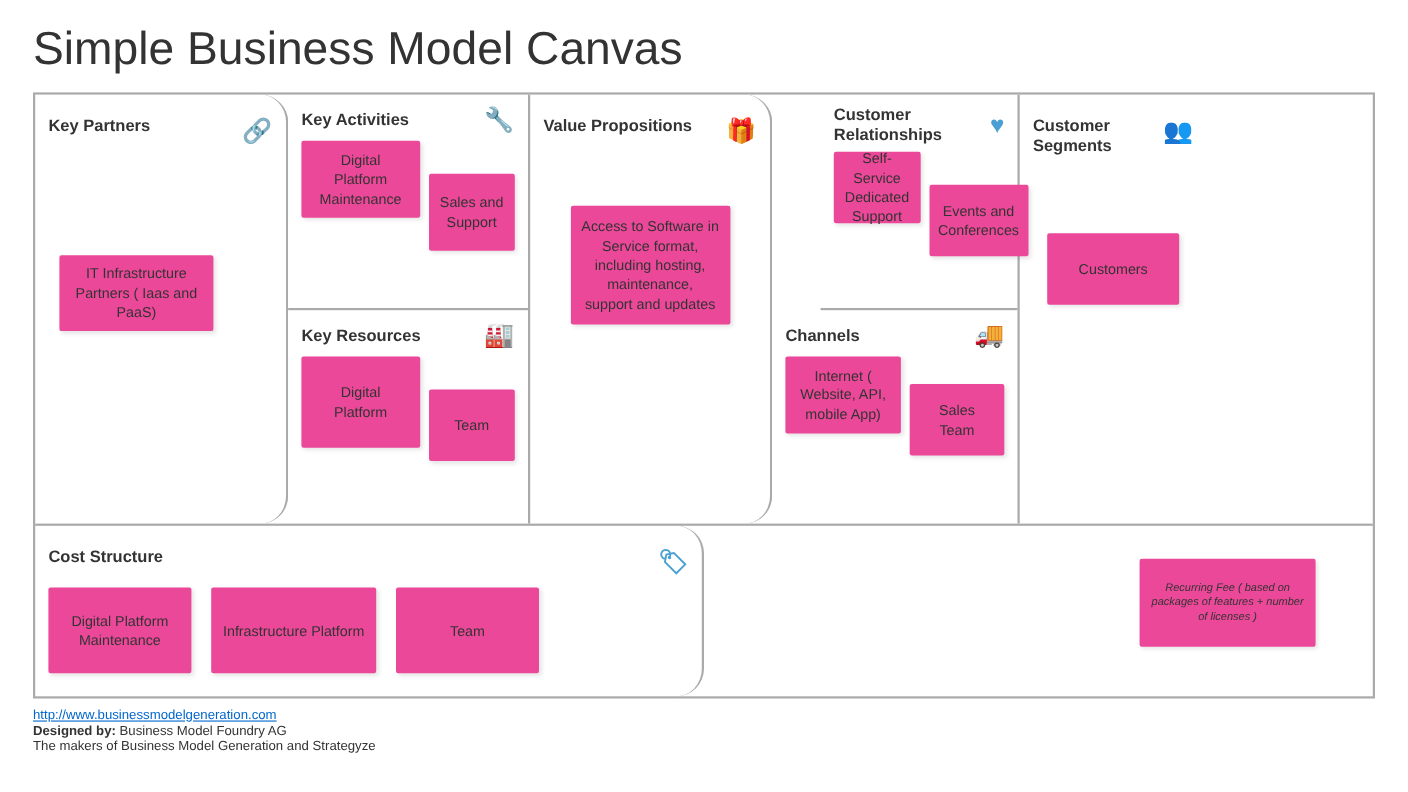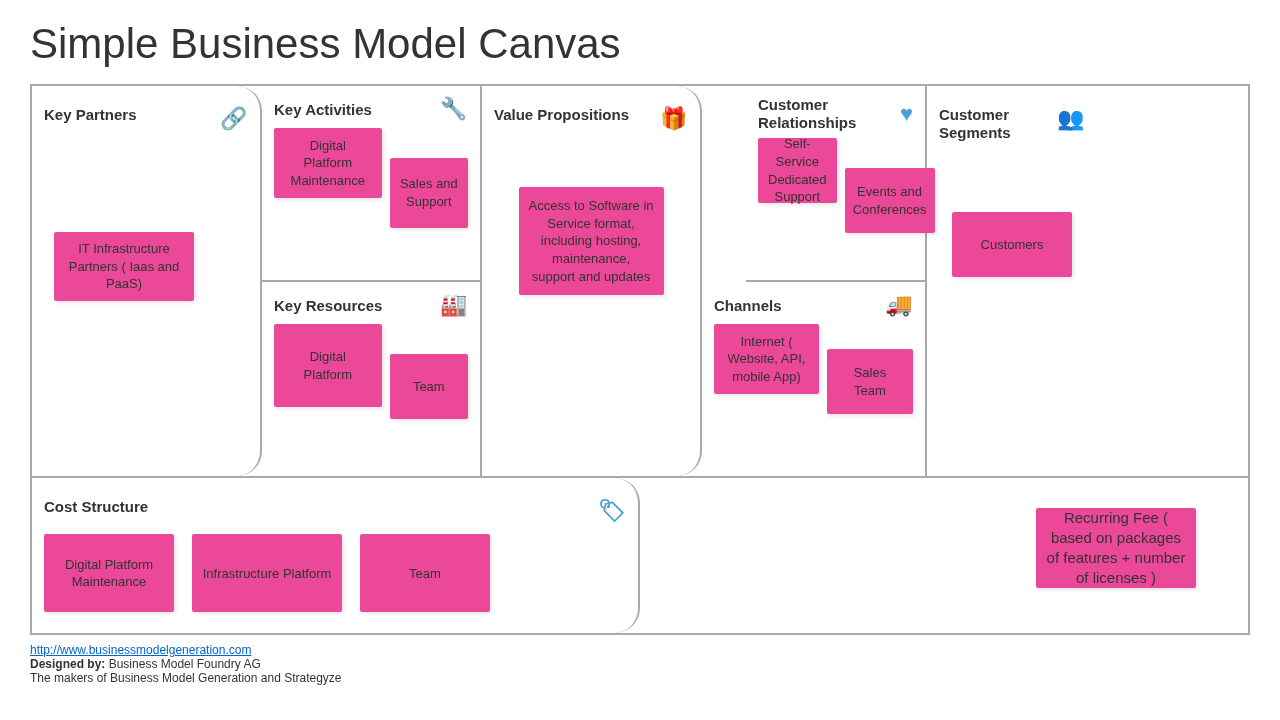--- a/index.html
+++ b/index.html
@@ -184,21 +184,21 @@
       </div>
       <div style="display:flex; gap:18px; margin-top:10px;">
         <div class="sticky" style="width:130px; height:78px; display:flex; align-items:center; justify-content:center;">Digital Platform Maintenance</div>
         <div class="sticky" style="width:150px; height:78px; display:flex; align-items:center; justify-content:center;">Infrastructure Platform</div>
         <div class="sticky" style="width:130px; height:78px; display:flex; align-items:center; justify-content:center;">Team</div>
       </div>
     </div>
 
     <div class="cell" style="width:630px; border-right:none; min-height:155px;">
       <div style="display:flex; justify-content:flex-end; margin-right:40px;">
-        <div class="sticky" style="width:160px; height:80px; display:flex; align-items:center; justify-content:center; margin-top:10px; font-size:15px;">Recurring Fee ( based on packages of features + number of licenses )</div>
+        <div class="sticky" style="width:160px; height:80px; display:flex; align-items:center; justify-content:center; margin-top:10px; font-size:10px;font-style:italic;">Recurring Fee ( based on packages of features + number of licenses )</div>
       </div>
     </div>
 
   </div>
 
 </div>
 
 <div class="footer" style="margin-top:8px;">
   <a href="#">http://www.businessmodelgeneration.com</a><br>
   <span class="bold">Designed by:</span><span> Business Model Foundry AG</span><br>

